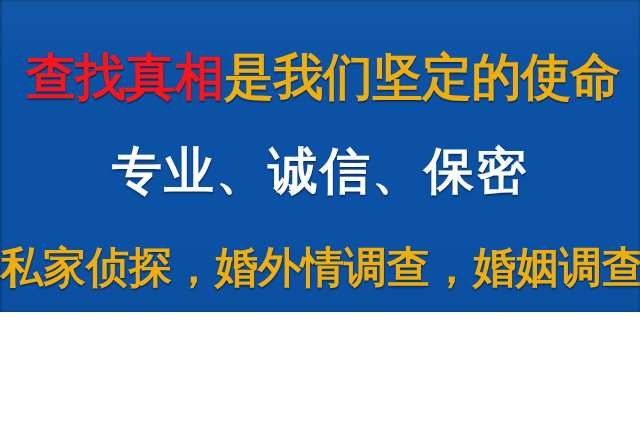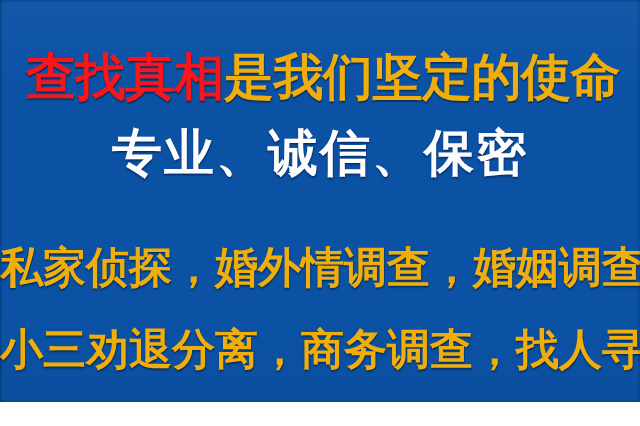--- a/index.html
+++ b/index.html
@@ -3,21 +3,21 @@
 <meta charset="utf-8">
 <style>
   html, body {
     margin: 0;
     padding: 0;
     background: #ffffff;
   }
   #poster {
     position: relative;
     width: 640px;
-    height: 402px;
+    height: 312px;
     overflow: hidden;
     background: #0b52a5;
     font-family: "DejaVu Sans", "Liberation Sans", sans-serif;
     -webkit-font-smoothing: antialiased;
   }
   
   #poster-frame {
     position: absolute;
     inset: 0;
     box-shadow:
@@ -67,21 +67,21 @@
   }
   .seg-gold {
     color: #efae0c;
     text-shadow:
       0 2px 1px rgba(0,0,0,0.30),
       1px 1px 0 rgba(0,0,0,0.18);
   }
 
   
   #line-values {
-    top: 128px;
+    top: 146px;
     height: 58px;
     font-size: 50px;
     color: #fdfdfd;
     letter-spacing: 2px;
     text-shadow:
       0 2px 2px rgba(0, 20, 60, 0.42),
       1px 1px 0 rgba(0, 20, 60, 0.25);
   }
 
   

